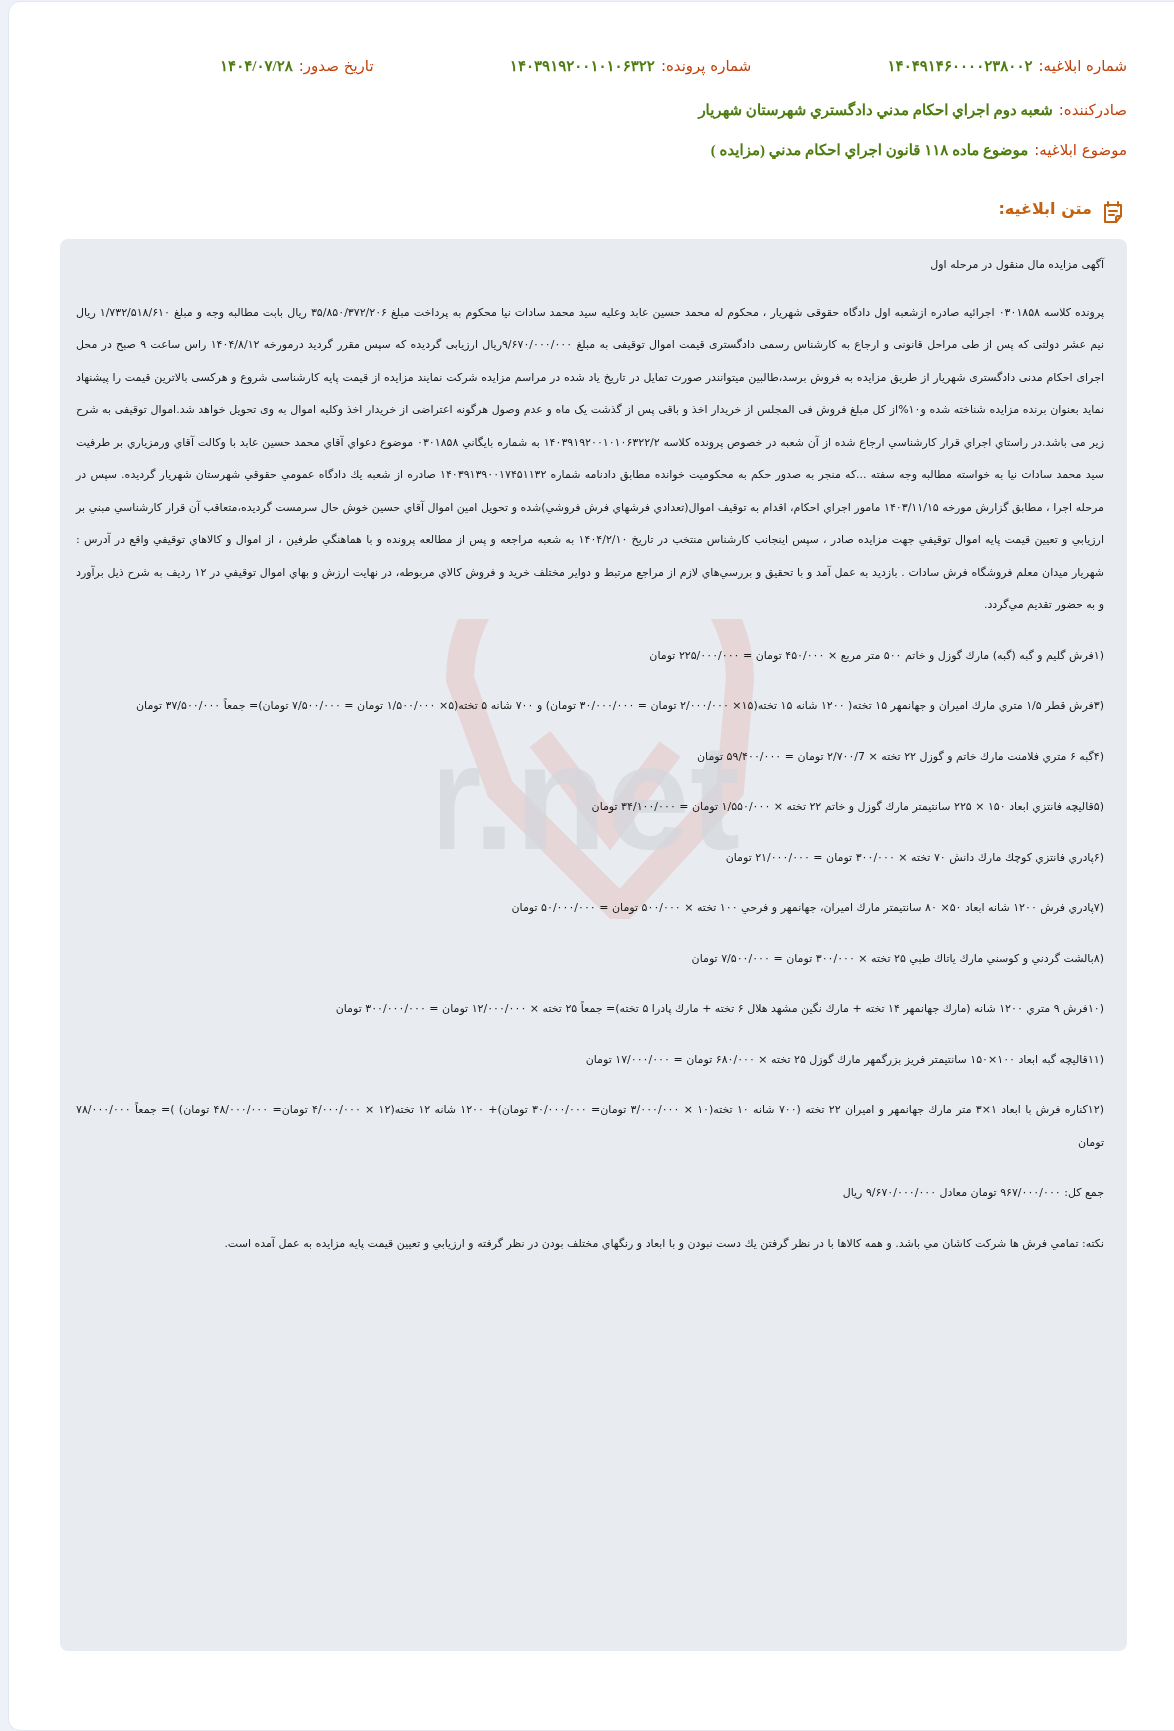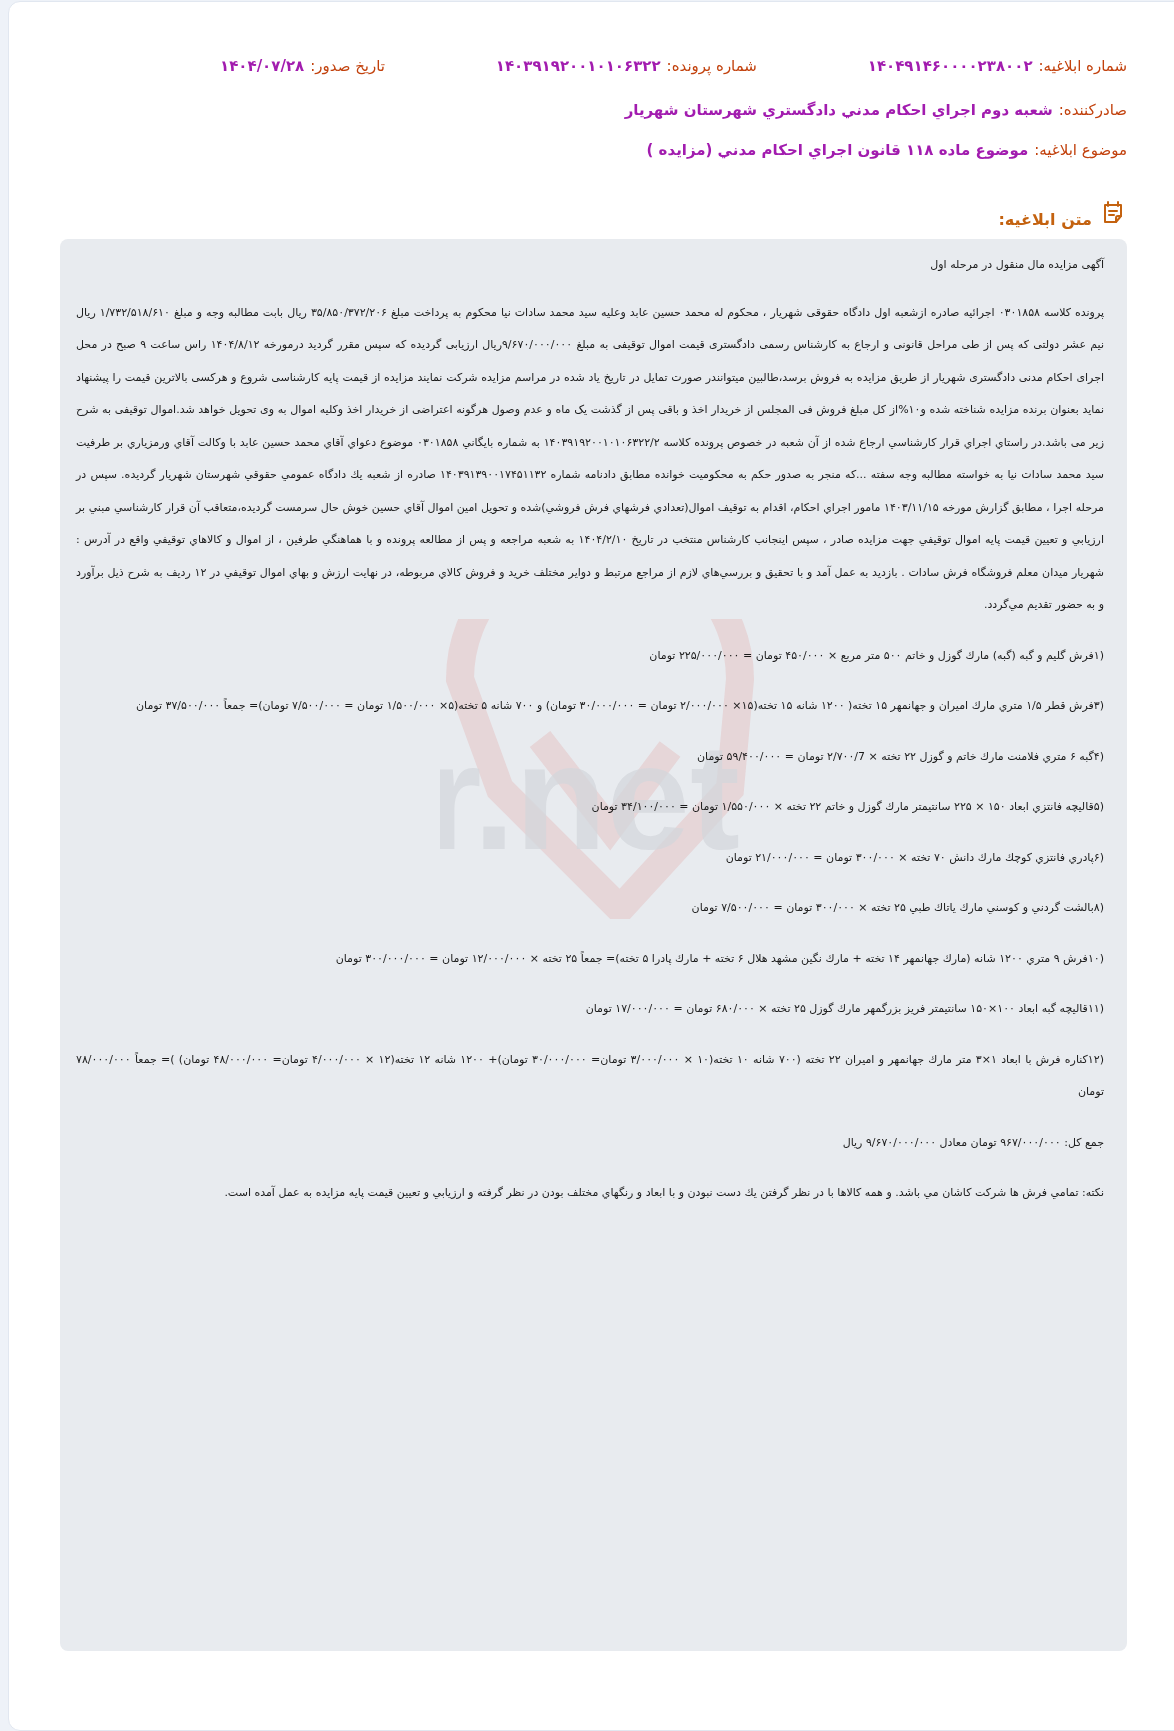--- a/index.html
+++ b/index.html
@@ -12,29 +12,29 @@
   .card {
     position: absolute; left: 8px; top: 1px; width: 1200px; height: 1728px;
     background: #ffffff; border-radius: 12px;
     border: 1px solid #e1e7f0;
   }
   .meta-row {
     position: absolute; right: 47px; display: flex; align-items: baseline;
     font-size: 15px; white-space: nowrap;
   }
   .meta-label { color: #c2410c; }
-  .meta-value { color: #a21caf; font-weight: bold; margin-right: 6px; }
+  .meta-value { color: #4d7c0f; font-weight: bold; margin-right: 6px; font-family: Liberation Serif, serif; }
   .row1 { top: 57px; left: 220px; justify-content: space-between; }
   .row1 .item { display: flex; align-items: baseline; }
   .row2 { top: 101px; }
   .row3 { top: 141px; }
 
   .section-title {
     position: absolute; right: 48px; top: 199px;
-    display: flex; align-items: flex-end; gap: 8px;
+    display: flex; align-items: flex-start; gap: 8px;
     color: #c4620f; font-weight: bold; font-size: 16px;
   }
   .section-title svg { width: 26px; height: 26px; }
 
   .content {
     position: absolute; left: 60px; top: 239px; width: 1067px; height: 1412px;
     background: #e8ebef; border-radius: 8px; overflow: hidden;
   }
   .content-inner {
     position: absolute; top: 0; right: 23px; left: 16px;
@@ -99,20 +99,21 @@
     <text x="300" y="230" font-family="Liberation Sans, sans-serif" font-size="150" font-weight="bold" fill="#c3c6cc" opacity="0.75">AriaTender.net</text>
   </svg>
   <div class="content-inner">
     <p class="heading-line">آگهی مزایده مال منقول در مرحله اول</p>
     <p class="body-para">پرونده کلاسه ۰۳۰۱۸۵۸  اجرائیه  صادره ازشعبه اول دادگاه حقوقی شهریار ، محکوم له  محمد حسین عابد   وعلیه  سید محمد سادات نیا محکوم به پرداخت  مبلغ ۳۵/۸۵۰/۳۷۲/۲۰۶  ریال  بابت مطالبه وجه  و مبلغ ۱/۷۳۲/۵۱۸/۶۱۰ ریال نیم عشر دولتی که پس از طی مراحل قانونی و ارجاع به کارشناس رسمی دادگستری  قیمت اموال توقیفی به مبلغ ۹/۶۷۰/۰۰۰/۰۰۰ریال ارزیابی گردیده که سپس مقرر گردید درمورخه ۱۴۰۴/۸/۱۲  راس ساعت ۹ صبح  در محل اجرای احکام مدنی دادگستری شهریار از طریق مزایده به فروش برسد،طالبین میتوانندر صورت تمایل در تاریخ یاد شده در مراسم مزایده شرکت نمایند مزایده از قیمت پایه کارشناسی شروع و هرکسی بالاترین قیمت را پیشنهاد نماید بعنوان برنده مزایده شناخته شده و۱۰%از کل مبلغ فروش فی المجلس از خریدار اخذ و باقی پس از گذشت یک ماه  و عدم وصول هرگونه اعتراضی از خریدار اخذ وکلیه اموال به وی تحویل خواهد شد.اموال توقیفی به شرح زیر می باشد.در راستاي اجراي قرار كارشناسي ارجاع شده از آن شعبه در خصوص پرونده كلاسه ۱۴۰۳۹۱۹۲۰۰۱۰۱۰۶۳۲۲/۲ به شماره بايگاني ۰۳۰۱۸۵۸ موضوع دعواي آقاي محمد حسين عابد با وكالت آقاي ورمزياري بر طرفيت سيد محمد سادات نيا به خواسته مطالبه وجه سفته ...كه منجر به صدور حكم به محكوميت خوانده مطابق دادنامه شماره ۱۴۰۳۹۱۳۹۰۰۱۷۴۵۱۱۳۲ صادره از شعبه يك دادگاه عمومي حقوقي شهرستان شهريار گرديده. سپس در مرحله اجرا ، مطابق گزارش مورخه ۱۴۰۳/۱۱/۱۵ مامور اجراي احكام، اقدام به توقيف اموال(تعدادي فرشهاي فرش فروشي)شده و تحويل امين اموال آقاي حسين خوش حال سرمست گرديده،متعاقب آن قرار كارشناسي مبني بر ارزيابي و تعيين قيمت پايه اموال توقيفي جهت مزايده صادر ، سپس اينجانب كارشناس منتخب در تاريخ ۱۴۰۴/۲/۱۰ به شعبه مراجعه و پس از مطالعه پرونده و با هماهنگي طرفين ، از اموال و كالاهاي توقيفي واقع در آدرس : شهريار  ميدان معلم  فروشگاه فرش سادات . بازديد به عمل آمد و با تحقيق و بررسي‌هاي لازم از مراجع مرتبط و دواير مختلف خريد و فروش كالاي مربوطه، در نهايت ارزش و بهاي اموال توقيفي در ۱۲ رديف به شرح ذيل برآورد و به حضور تقديم مي‌گردد.</p>
     <p class="item-line">(۱فرش گليم و گبه (گبه) مارك گوزل و خاتم ۵۰۰ متر مربع × ۴۵۰/۰۰۰ تومان = ۲۲۵/۰۰۰/۰۰۰ تومان</p>
     <p class="item-line">(۳فرش قطر ۱/۵ متري مارك اميران و جهانمهر ۱۵ تخته( ۱۲۰۰ شانه ۱۵ تخته(۱۵× ۲/۰۰۰/۰۰۰ تومان = ۳۰/۰۰۰/۰۰۰ تومان) و ۷۰۰ شانه ۵ تخته(۵× ۱/۵۰۰/۰۰۰ تومان = ۷/۵۰۰/۰۰۰ تومان)= جمعاً ۳۷/۵۰۰/۰۰۰ تومان</p>
     <p class="item-line">(۴گبه ۶ متري فلامنت مارك خاتم و گوزل  ۲۲ تخته × ۲/۷۰۰/7 تومان = ۵۹/۴۰۰/۰۰۰ تومان</p>
     <p class="item-line">(۵قاليچه فانتزي ابعاد ۱۵۰ × ۲۲۵ سانتيمتر مارك گوزل و خاتم ۲۲ تخته × ۱/۵۵۰/۰۰۰ تومان = ۳۴/۱۰۰/۰۰۰ تومان</p>
     <p class="item-line">(۶پادري فانتزي كوچك مارك دانش ۷۰ تخته × ۳۰۰/۰۰۰ تومان = ۲۱/۰۰۰/۰۰۰ تومان</p>
+    <p class="item-line">(۷پادري فرش ۱۲۰۰ شانه ابعاد ۵۰× ۸۰ سانتيمتر مارك اميران،  جهانمهر و فرحي ۱۰۰ تخته × ۵۰۰/۰۰۰ تومان = ۵۰/۰۰۰/۰۰۰ تومان</p>
     <p class="item-line">(۸بالشت گردني و كوسني مارك ياتاك طبي ۲۵ تخته × ۳۰۰/۰۰۰ تومان = ۷/۵۰۰/۰۰۰ تومان</p>
     <p class="item-line">(۱۰فرش ۹ متري ۱۲۰۰ شانه (مارك جهانمهر ۱۴ تخته + مارك نگين مشهد هلال ۶ تخته + مارك پادرا ۵ تخته)=  جمعاً ۲۵ تخته × ۱۲/۰۰۰/۰۰۰ تومان = ۳۰۰/۰۰۰/۰۰۰ تومان</p>
     <p class="item-line">(۱۱قاليچه گبه ابعاد ۱۰۰×۱۵۰ سانتيمتر فريز بزرگمهر مارك گوزل ۲۵ تخته × ۶۸۰/۰۰۰ تومان = ۱۷/۰۰۰/۰۰۰ تومان</p>
     <p class="item-line">(۱۲كناره فرش با ابعاد ۱×۳ متر مارك جهانمهر و اميران ۲۲ تخته (۷۰۰ شانه ۱۰ تخته(۱۰ × ۳/۰۰۰/۰۰۰ تومان= ۳۰/۰۰۰/۰۰۰ تومان)+ ۱۲۰۰ شانه ۱۲ تخته(۱۲ × ۴/۰۰۰/۰۰۰ تومان= ۴۸/۰۰۰/۰۰۰ تومان) )= جمعاً ۷۸/۰۰۰/۰۰۰ تومان</p>
     <p class="item-line">جمع كل: ۹۶۷/۰۰۰/۰۰۰ تومان معادل ۹/۶۷۰/۰۰۰/۰۰۰ ريال</p>
     <p class="item-line">نكته: تمامي فرش ها شركت كاشان مي باشد. و همه كالاها با در نظر گرفتن يك دست نبودن و با ابعاد و رنگهاي مختلف بودن در نظر گرفته و ارزيابي و تعيين قيمت پايه مزايده به عمل آمده است.</p>
   </div>
 </div>
 
 </body></html>

